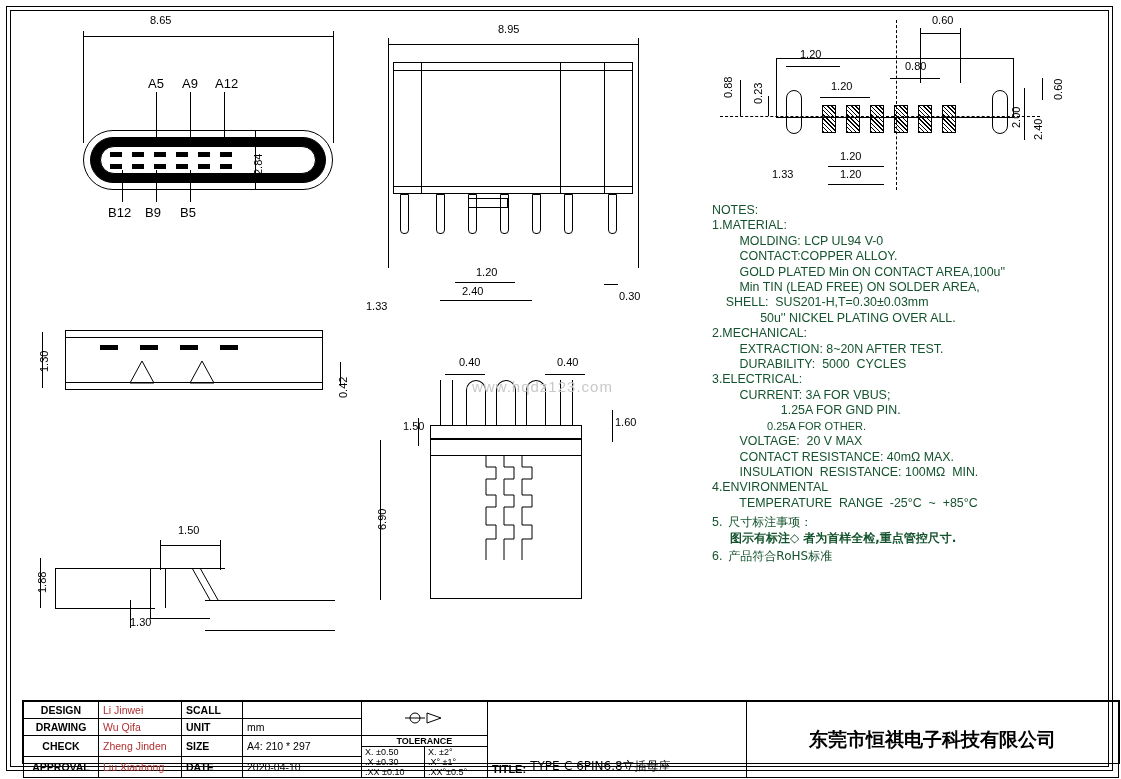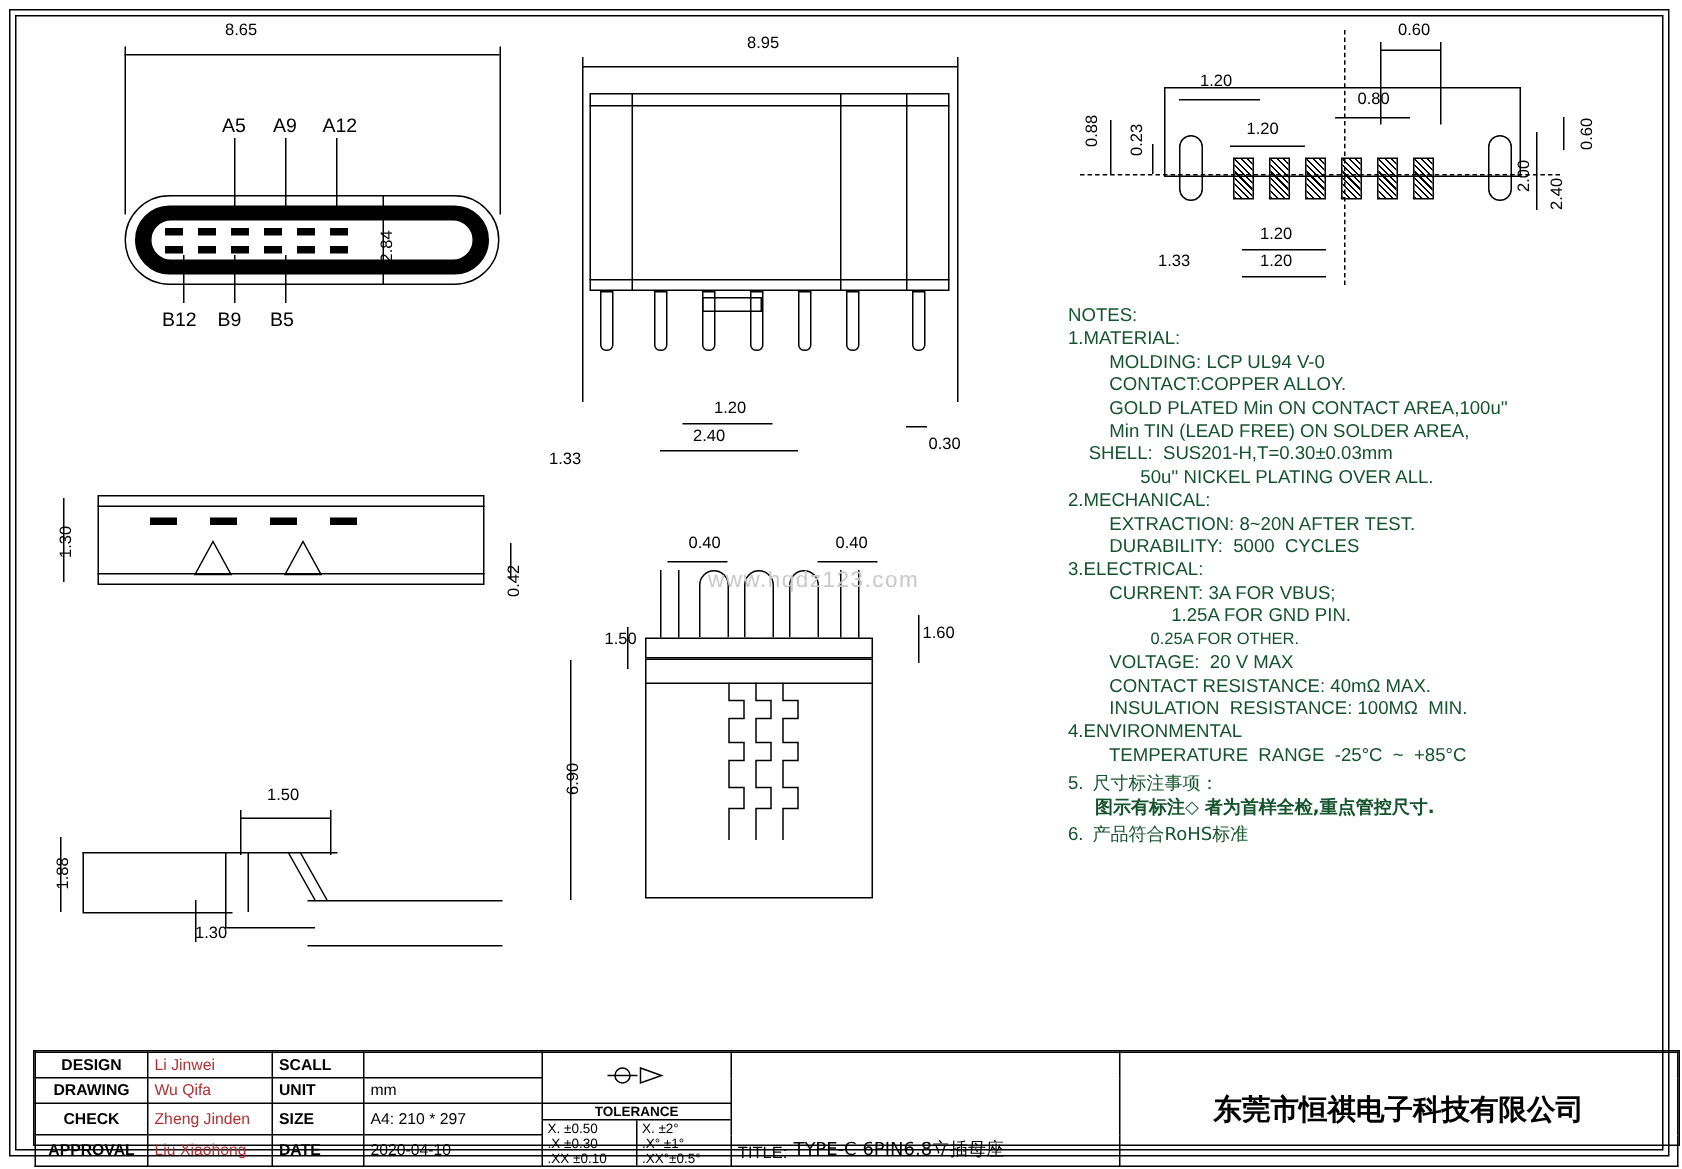--- a/index.html
+++ b/index.html
@@ -329,21 +329,21 @@
         <td class="tb-val2"></td>
         <td rowspan="2" style="text-align:center;">
           <svg width="46" height="16">
             <circle cx="14" cy="8" r="5" fill="none" stroke="#000"></circle>
             <line x1="4" y1="8" x2="24" y2="8" stroke="#000"></line>
             <polygon points="26,3 40,8 26,13" fill="none" stroke="#000"></polygon>
           </svg>
         </td>
         <td rowspan="4" style="width:250px;vertical-align:bottom;">
           <div style="display:flex;align-items:flex-end;gap:4px;height:100%;padding-bottom:2px;">
-            <span style="font-weight:normal;font-size:11px;">TITLE:</span>
+            <span style="font-weight:bold;font-size:11px;">TITLE:</span>
             <span class="title-txt">TYPE-C 6PIN6.8立插母座</span>
           </div>
         </td>
         <td rowspan="4" style="vertical-align:middle;">
           <div class="company">东莞市恒祺电子科技有限公司</div>
         </td>
       </tr>
       <tr>
         <td class="tb-label">DRAWING</td>
         <td class="tb-val" style="color:#b03030;">Wu Qifa</td>

